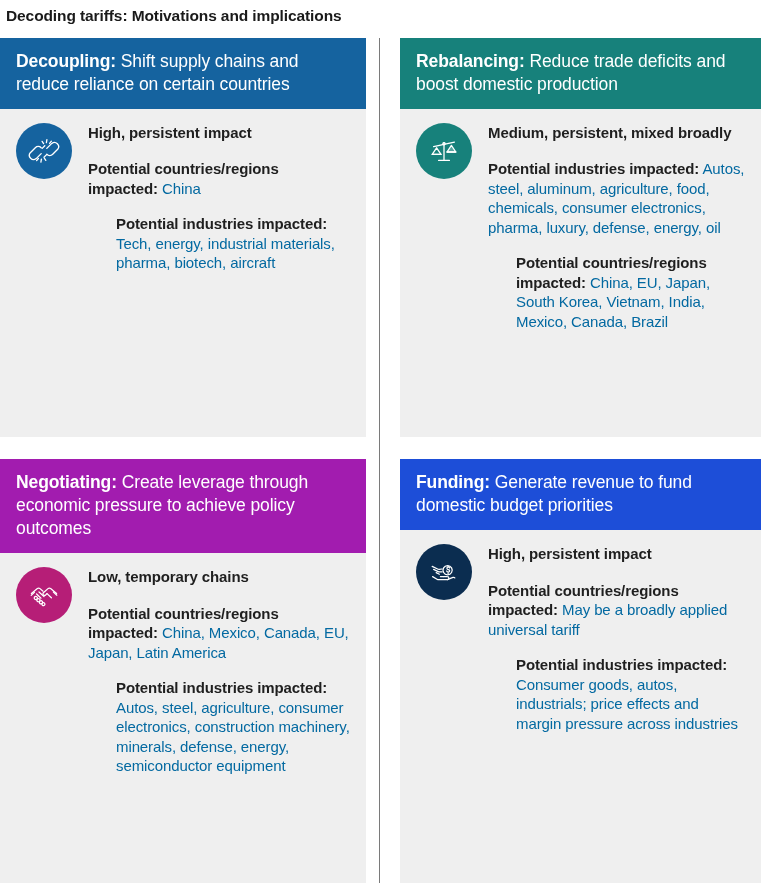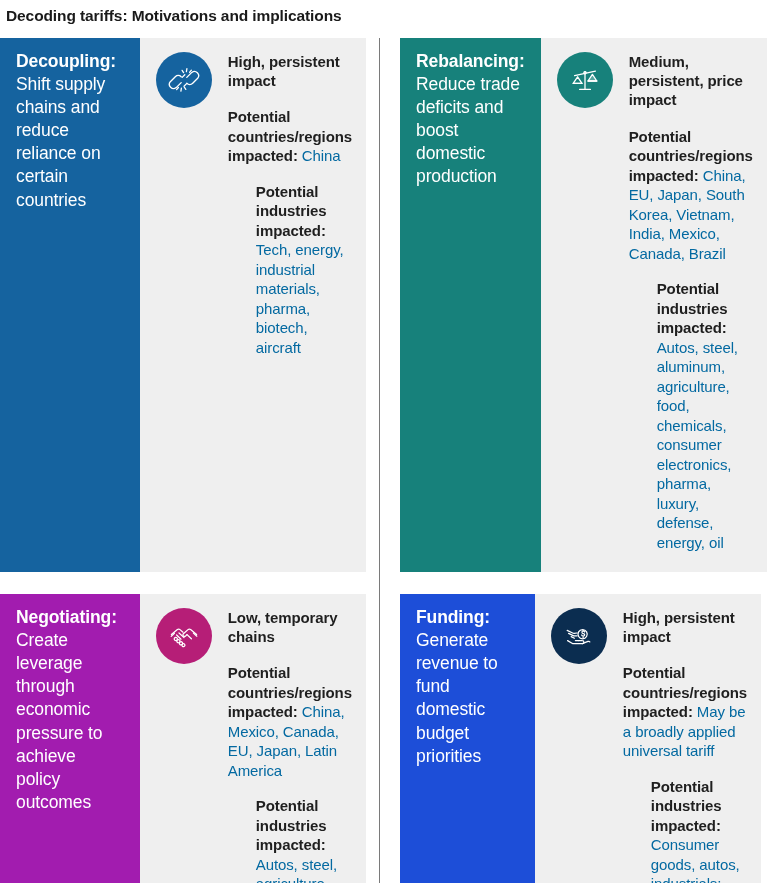--- a/index.html
+++ b/index.html
@@ -35,21 +35,21 @@
     grid-column: 2;
     grid-row: 1 / span 2;
     width: 1px;
     margin: 0 auto;
     background: #7a7a7a;
     height: 100%;
   }
 
   .card {
     display: flex;
-    flex-direction: row;
+    flex-direction: column;
   }
   .card.left  { grid-column: 1; padding-right: 9px; }
   .card.right { grid-column: 3; padding-left: 17px; padding-right: 6px; }
   .card.row1  { grid-row: 1; }
   .card.row2  { grid-row: 2; padding-top: 22px; }
 
   .card-header {
     padding: 12px 16px 13px 16px;
     color: #ffffff;
     font-size: 17.5px;
@@ -173,27 +173,27 @@
           <path d="M5.6 11.6 L26.4 7.2"></path>
           <path d="M16 7.6 a1.1 1.1 0 1 0 0.01 0"></path>
           <path d="M10.6 25.4 L21.4 25.4"></path>
           <path d="M8.6 12.8 L4.2 19.4 L13 19.4 Z"></path>
           <path d="M4.2 19.4 L13 19.4"></path>
           <path d="M23.4 10.4 L19 17 L27.8 17 Z" fill="#ffffff" fill-opacity="0.28"></path>
           <path d="M19 17 L27.8 17"></path>
         </svg>
       </div>
       <div class="card-text">
-        <p class="impact">Medium, persistent, price impact</p>
+        <p class="impact">Medium, persistent, mixed broadly</p>
+        <p class="field">
+          <span class="label">Potential industries impacted:</span>
+          <span class="value">Autos, steel, aluminum, agriculture, food, chemicals, consumer electronics, pharma, luxury, defense, energy, oil</span>
+        </p>
         <p class="field">
           <span class="label">Potential countries/regions impacted:</span><span class="value"> China, EU, Japan, South Korea, Vietnam, India, Mexico, Canada, Brazil</span>
-        </p>
-        <p class="field">
-          <span class="label">Potential industries impacted:</span>
-          <span class="value">Autos, steel, aluminum, agriculture, food, chemicals, consumer electronics, pharma, luxury, defense, energy, oil</span>
         </p>
       </div>
     </div>
   </div>
 
   <div class="card left row2">
     <div class="card-header" style="background:#a21caf">
       <span class="lead">Negotiating:</span><span class="rest"> Create leverage through economic pressure to achieve policy outcomes</span>
     </div>
     <div class="card-body">

